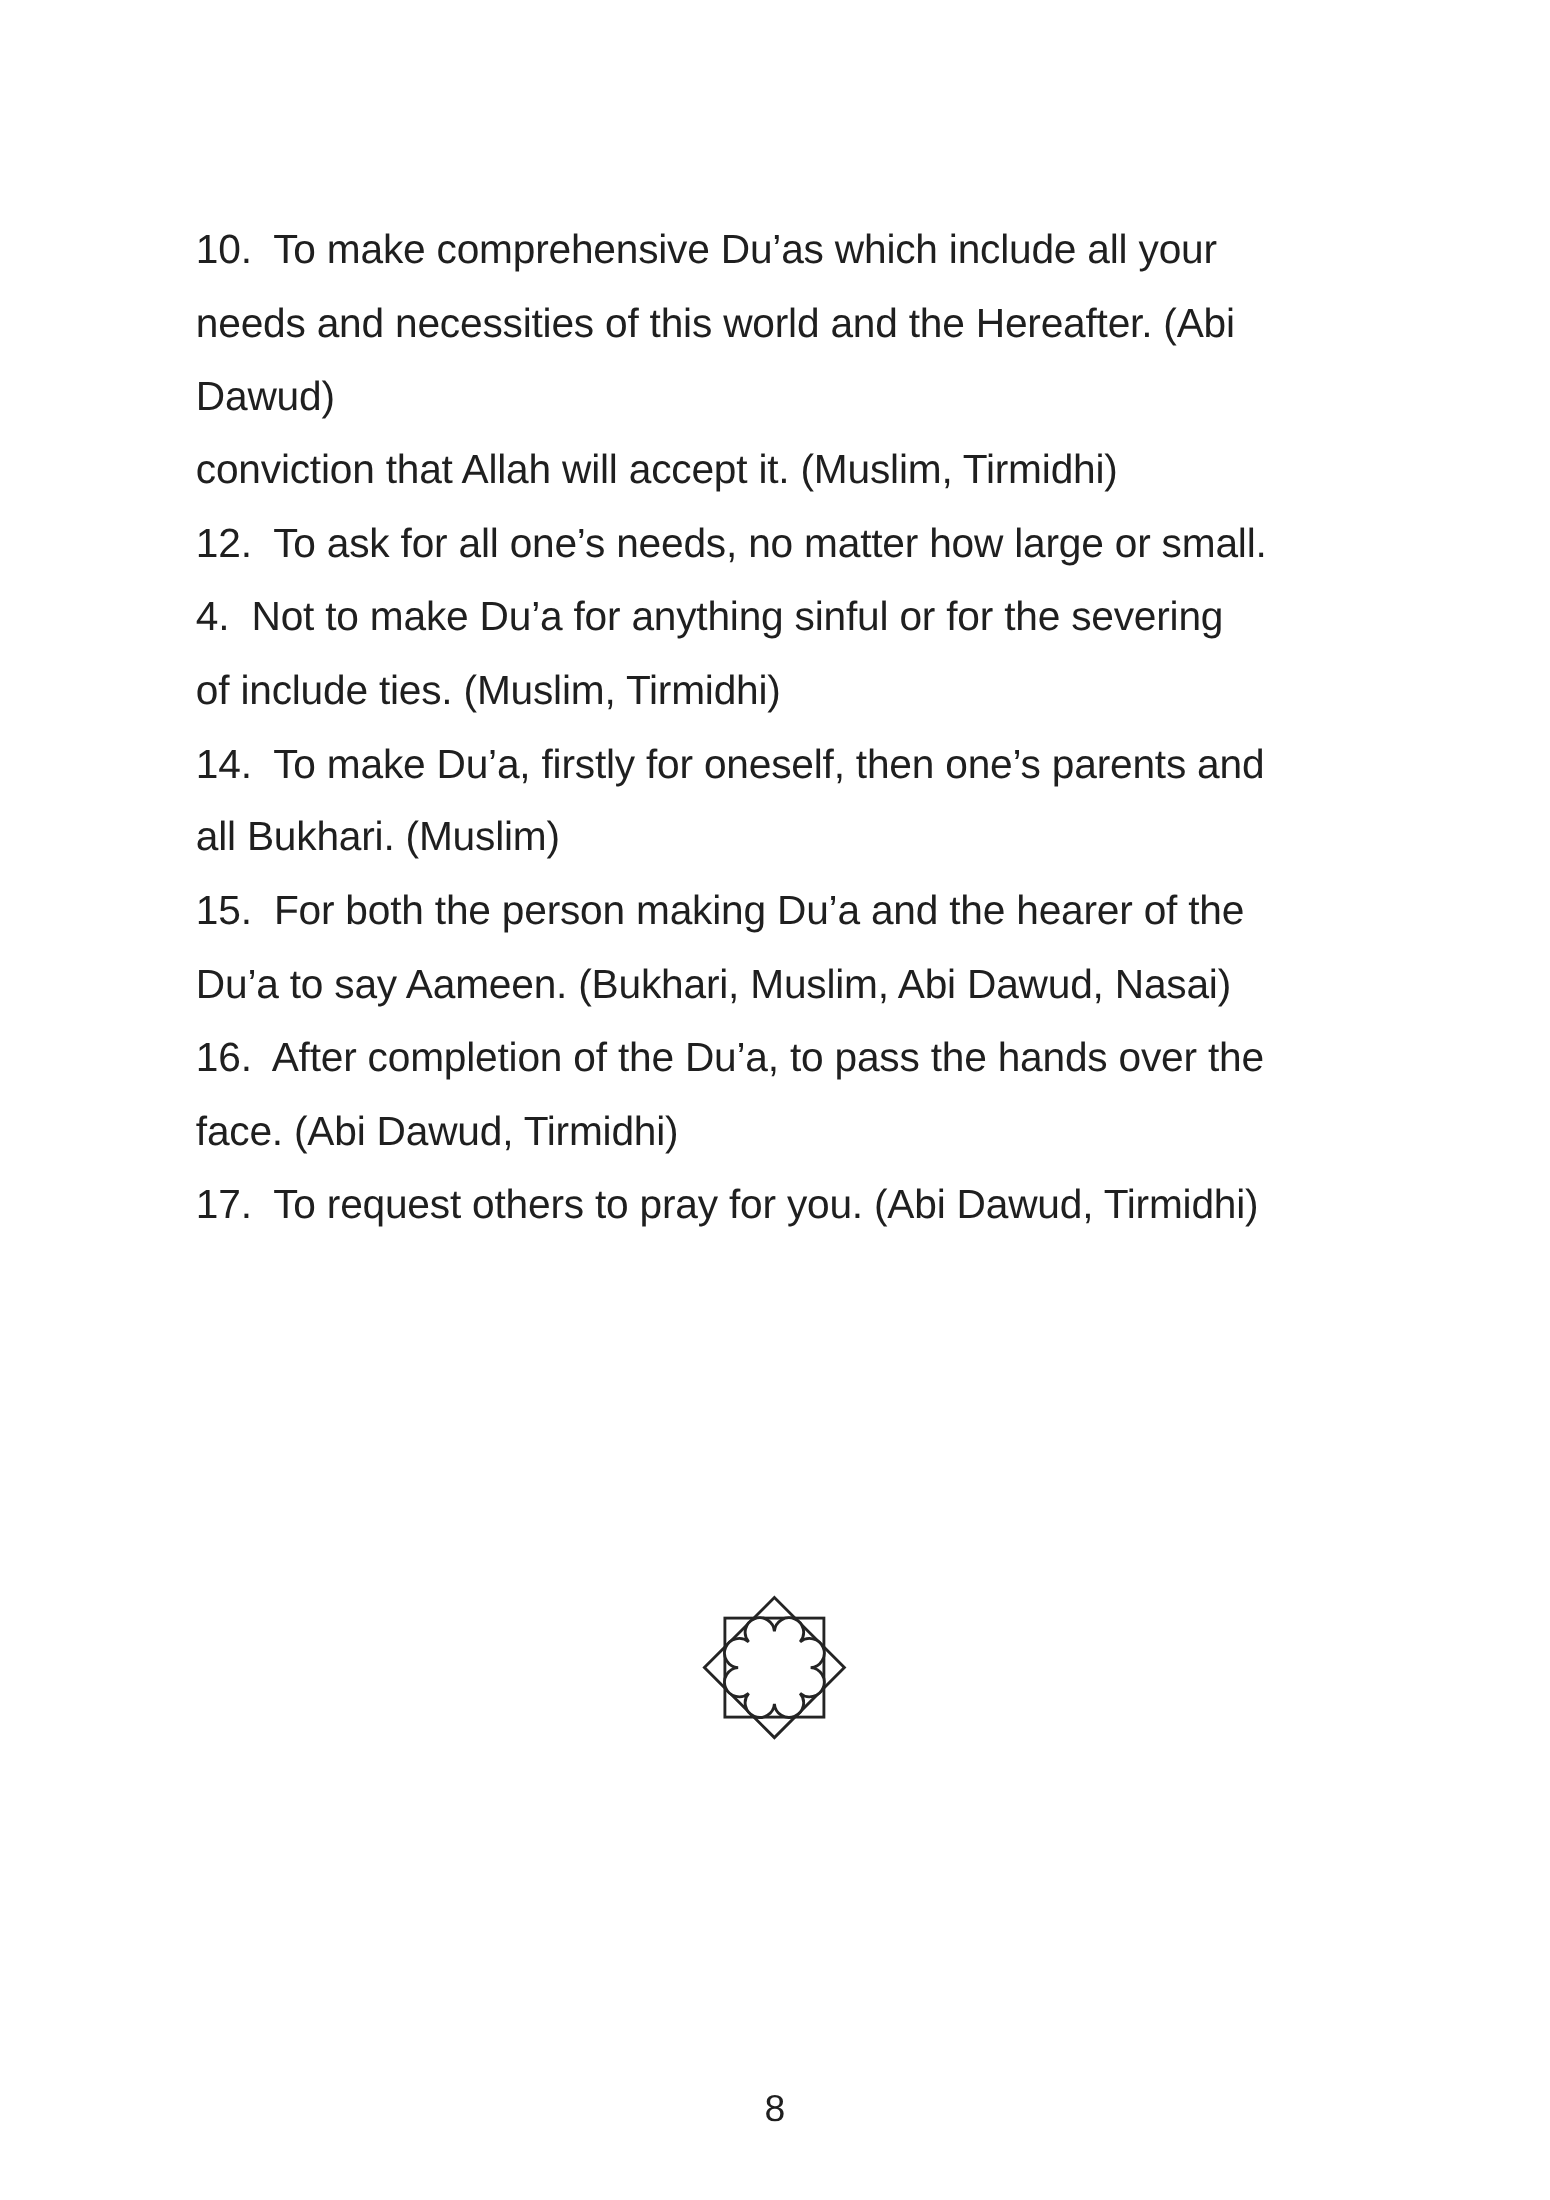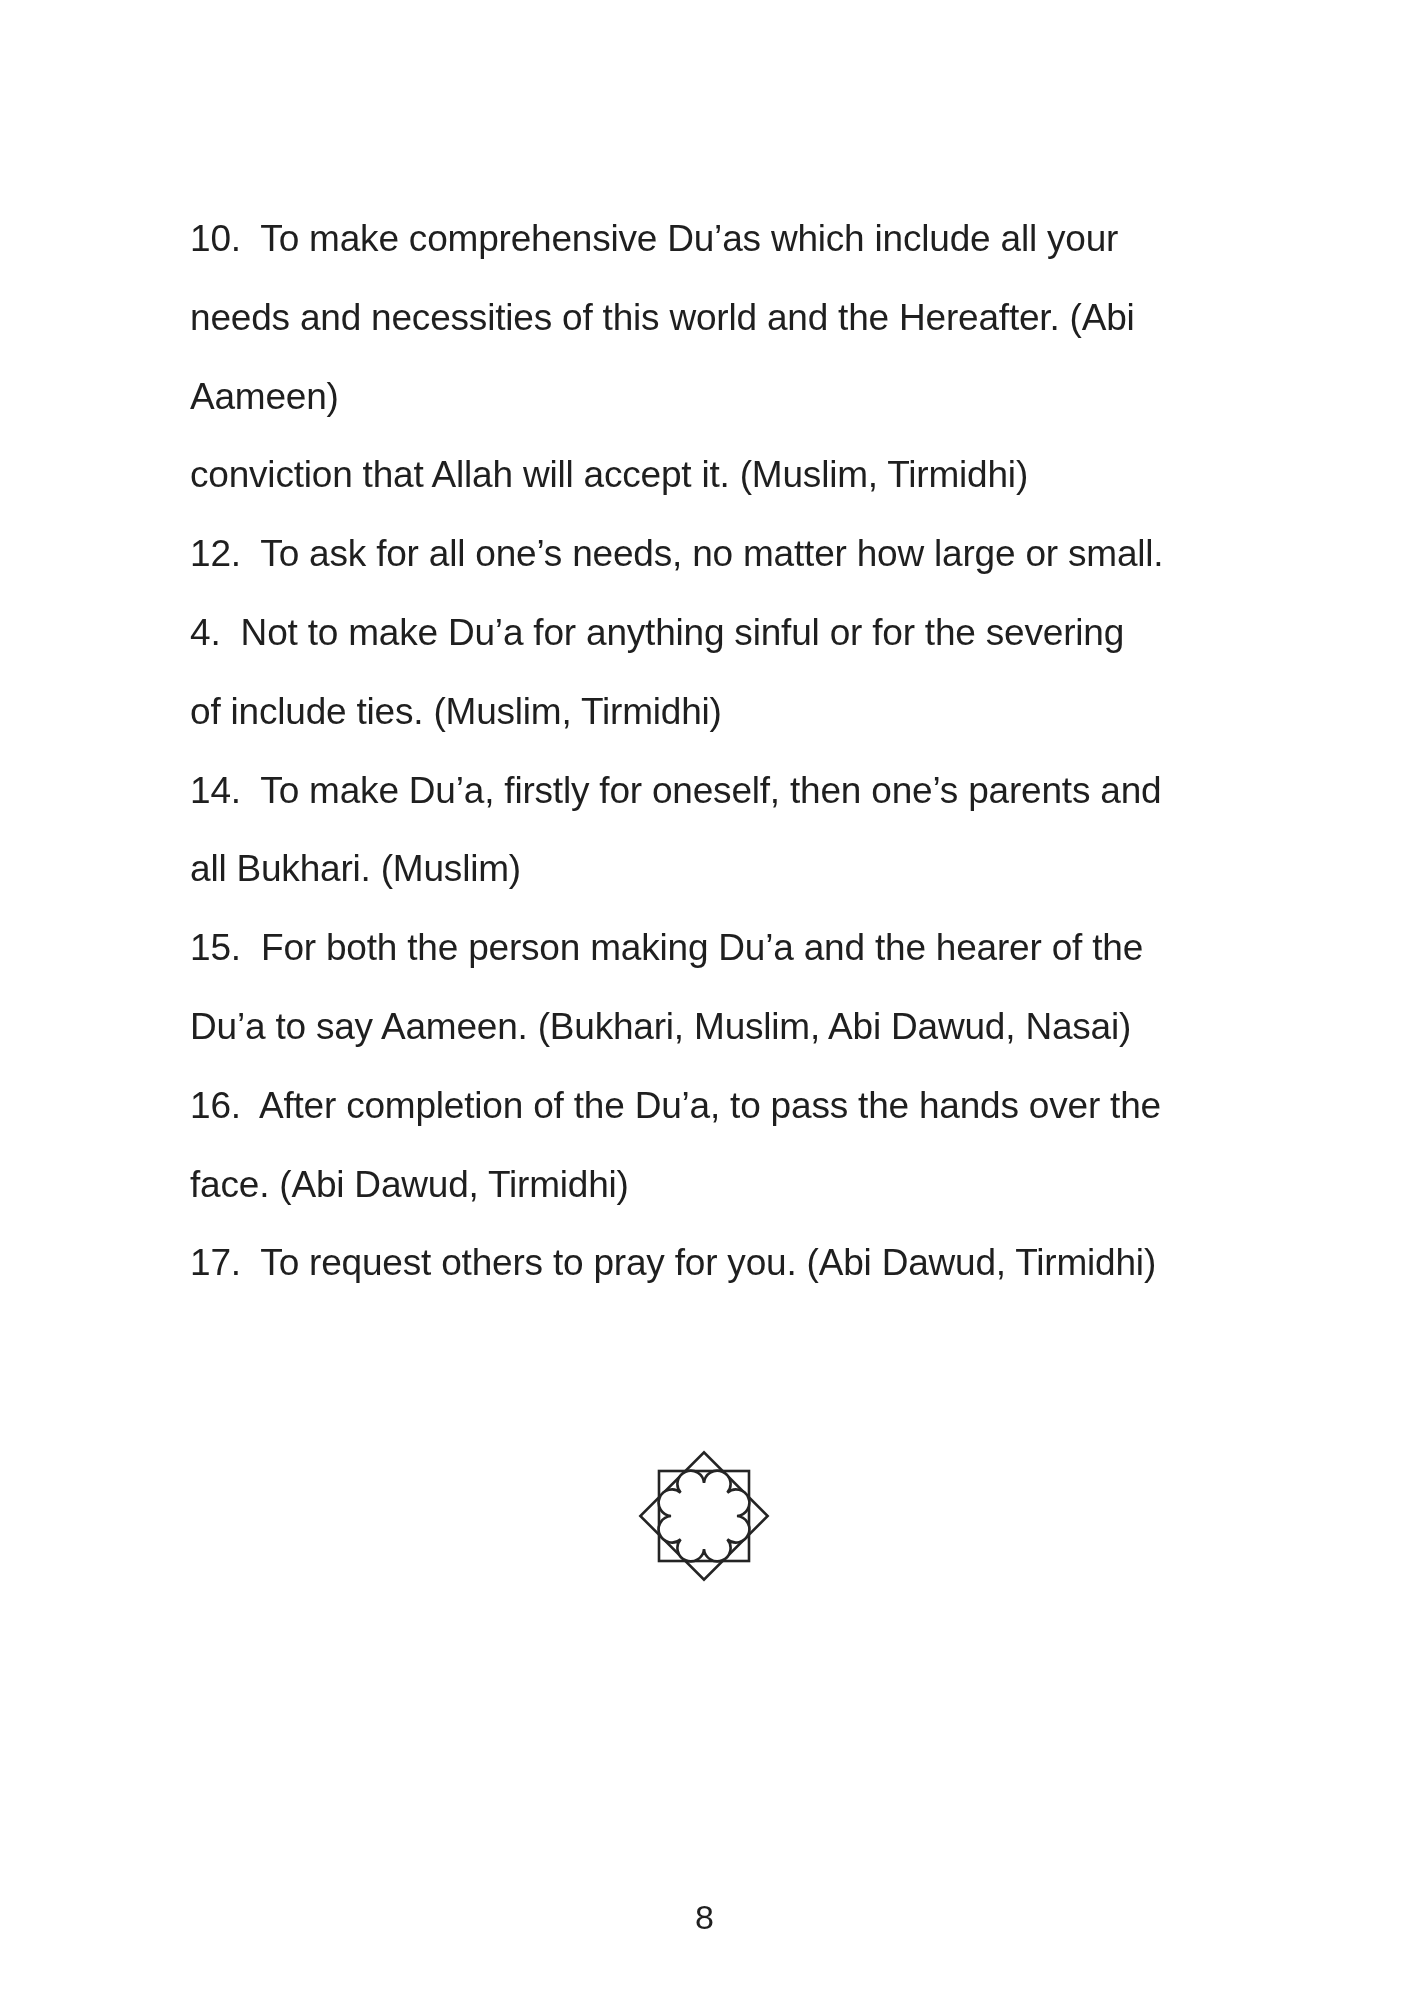--- a/index.html
+++ b/index.html
@@ -20,21 +20,21 @@
     inset: 0;
     background: #ffffff;
   }
   .text-block {
     position: absolute;
     left: 178px;
     top: 194px;
     width: 1200px;
   }
   .line {
-    margin: 12px;
+    margin: 0;
     padding: 0;
     font-size: 37px;
     line-height: 66.8px;
     letter-spacing: -0.2px;
     white-space: pre;
     font-weight: 400;
     color: #1f1f1f;
   }
   .ornament {
     position: absolute;
@@ -56,21 +56,21 @@
   }
 </style>
 </head>
 <body>
 
 <div class="page">
 
   <main class="text-block">
     <p class="line">10.  To make comprehensive Du’as which include all your</p>
     <p class="line">needs and necessities of this world and the Hereafter. (Abi</p>
-    <p class="line">Aameen)</p>
+    <p class="line">Dawud)</p>
     <p class="line">conviction that Allah will accept it. (Muslim, Tirmidhi)</p>
     <p class="line">12.  To ask for all one’s needs, no matter how large or small.</p>
     <p class="line">4.  Not to make Du’a for anything sinful or for the severing</p>
     <p class="line">of include ties. (Muslim, Tirmidhi)</p>
     <p class="line">14.  To make Du’a, firstly for oneself, then one’s parents and</p>
     <p class="line">all Bukhari. (Muslim)</p>
     <p class="line">15.  For both the person making Du’a and the hearer of the</p>
     <p class="line">Du’a to say Aameen. (Bukhari, Muslim, Abi Dawud, Nasai)</p>
     <p class="line">16.  After completion of the Du’a, to pass the hands over the</p>
     <p class="line">face. (Abi Dawud, Tirmidhi)</p>

